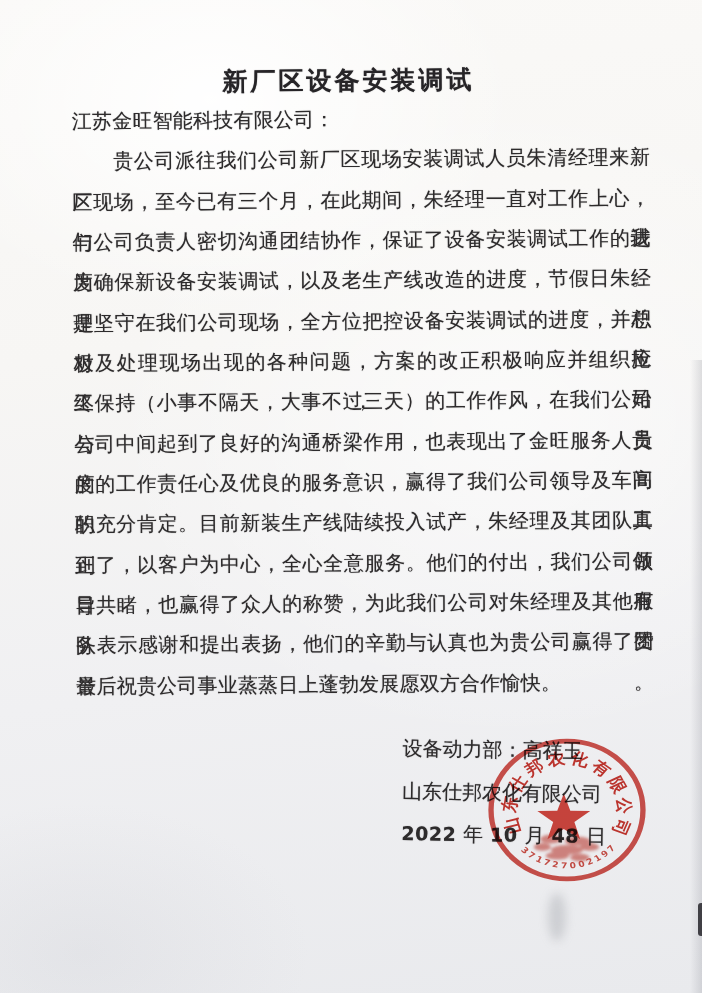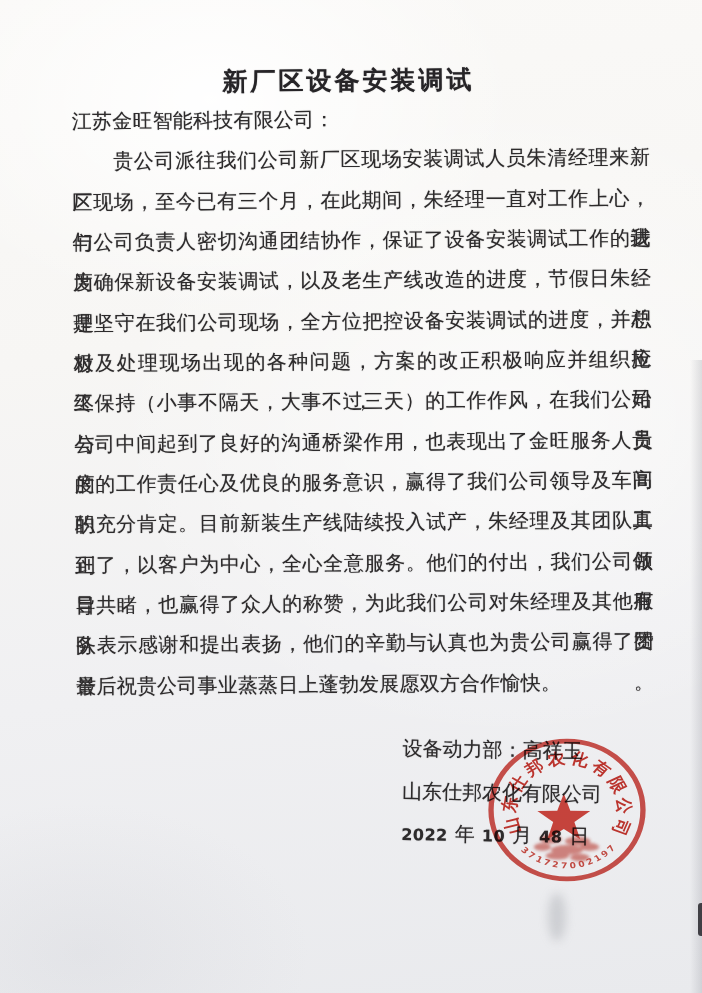--- a/index.html
+++ b/index.html
@@ -33,21 +33,21 @@
   .salutation{height:40.35px;}
   .sig{
     position:absolute;left:403px;top:727px;width:280px;
     transform:rotate(0.9deg);transform-origin:0 0;
     font-size:20px;color:#2d2b2c;line-height:42.5px;
     text-shadow:0 0 1px rgba(45,43,44,.5);
   }
   .sig-row{height:42.5px;white-space:nowrap;}
   .date-num{
     font-family:"DejaVu Sans","Liberation Sans",sans-serif;
-    font-weight:700;font-size:16px;letter-spacing:.5px;
+    font-weight:700;font-size:19px;letter-spacing:.5px;
   }
   .d{margin-right:7px;}
   .seal{
     position:absolute;left:482px;top:727px;width:170px;height:170px;
     transform:scale(1.07,.97);mix-blend-mode:multiply;opacity:.92;
     filter:blur(.3px);
   }
   .seal svg{display:block;width:170px;height:170px;}
   .seal-arc{
     font-family:"Liberation Serif","DejaVu Serif",serif;

